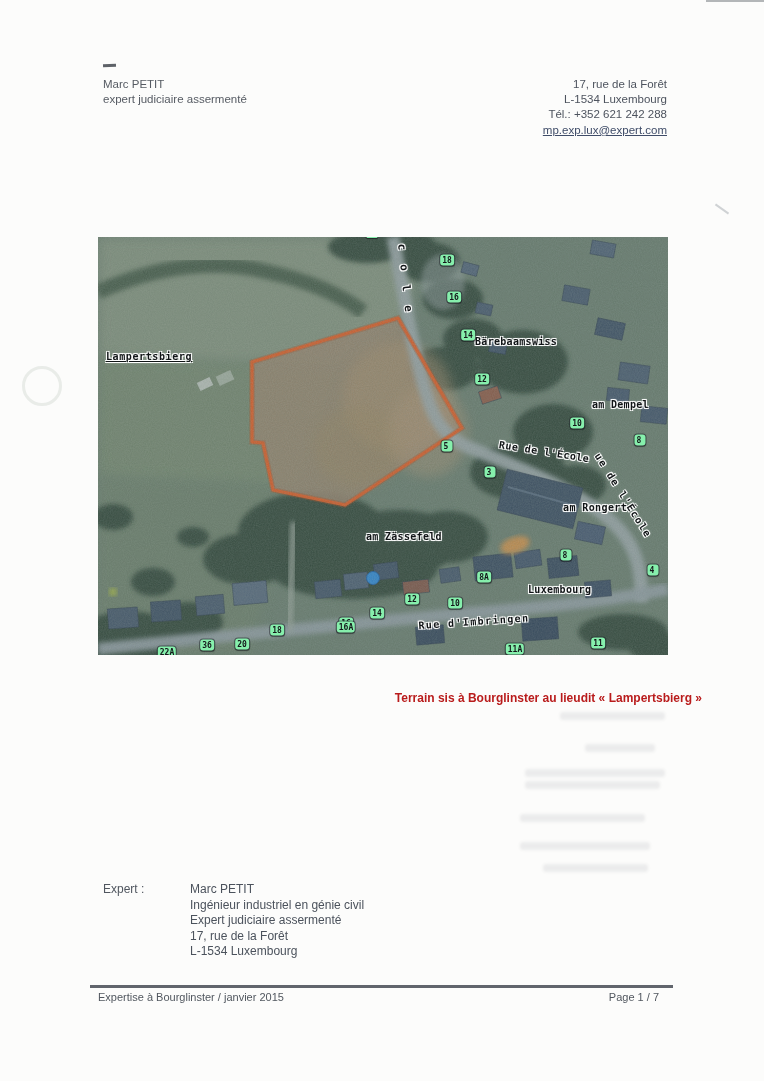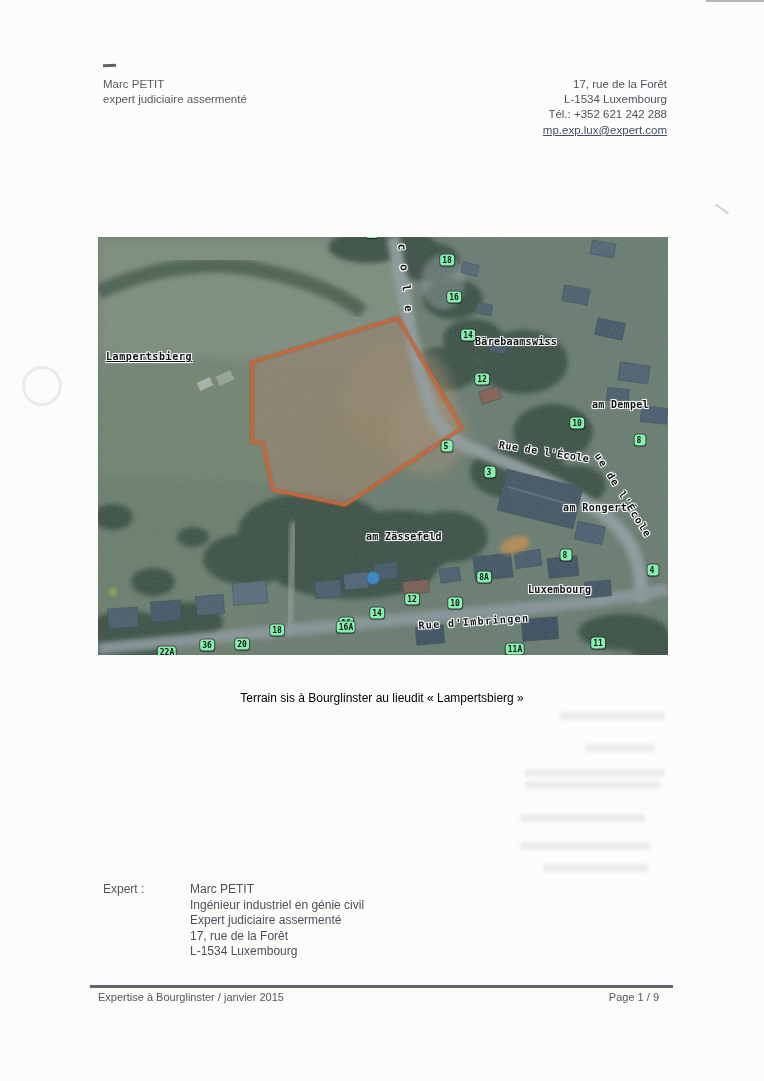--- a/index.html
+++ b/index.html
@@ -20,22 +20,22 @@
       font:bold 8px "DejaVu Sans Mono",monospace;line-height:9px;padding:1px 2px;border-radius:3px;
       box-shadow:0 0 0 1px rgba(30,35,40,.55),0 1px 1px rgba(0,0,0,.35);min-width:7px;text-align:left;}
   .mlabel{position:absolute;white-space:nowrap;color:#101416;font:bold 10px "DejaVu Sans Mono",monospace;
       transform-origin:0 0;
       text-shadow:-1px -1px 0 rgba(255,255,255,.92),1px -1px 0 rgba(255,255,255,.92),
                   -1px 1px 0 rgba(255,255,255,.92),1px 1px 0 rgba(255,255,255,.92),0 0 3px rgba(255,255,255,.8);}
 
   
   .title{position:absolute;left:62px;top:665px;width:640px;text-align:center;
          font-size:19px;font-weight:bold;color:#3b424e;letter-spacing:.2px;}
-  .subtitle{position:absolute;left:62px;top:691px;width:640px;text-align:center;
-         font-size:12px;color:#000000;}
+  .subtitle{position:absolute;left:62px;top:691px;width:640px;text-align:right;
+         font-size:12px;color:#b91c1c;font-weight:bold;}
 
   
   .expert-label{position:absolute;left:103px;top:882px;font-size:12px;color:#50565f;}
   .expert-lines{position:absolute;left:190px;top:882px;font-size:12px;line-height:15.6px;color:#4b525c;}
 
   
   .footer-rule{position:absolute;left:90px;top:985px;width:583px;height:0;border-top:3px solid #454a52;opacity:.85;}
   .footer{position:absolute;left:90px;top:991px;width:583px;display:flex;justify-content:space-between;
           font-size:11px;color:#51575f;}
   .footer .fl{padding-left:8px;text-align:right;}
@@ -228,16 +228,16 @@
     <div>Marc PETIT</div>
     <div>Ingénieur industriel en génie civil</div>
     <div>Expert judiciaire assermenté</div>
     <div>17, rue de la Forêt</div>
     <div>L-1534 Luxembourg</div>
   </div>
 
   <div class="footer-rule"></div>
   <div class="footer">
     <span class="fl">Expertise à Bourglinster / janvier 2015</span>
-    <span class="fr">Page 1 / 9</span>
+    <span class="fr">Page 1 / 7</span>
   </div>
 
 </div>
 
 </body></html>

